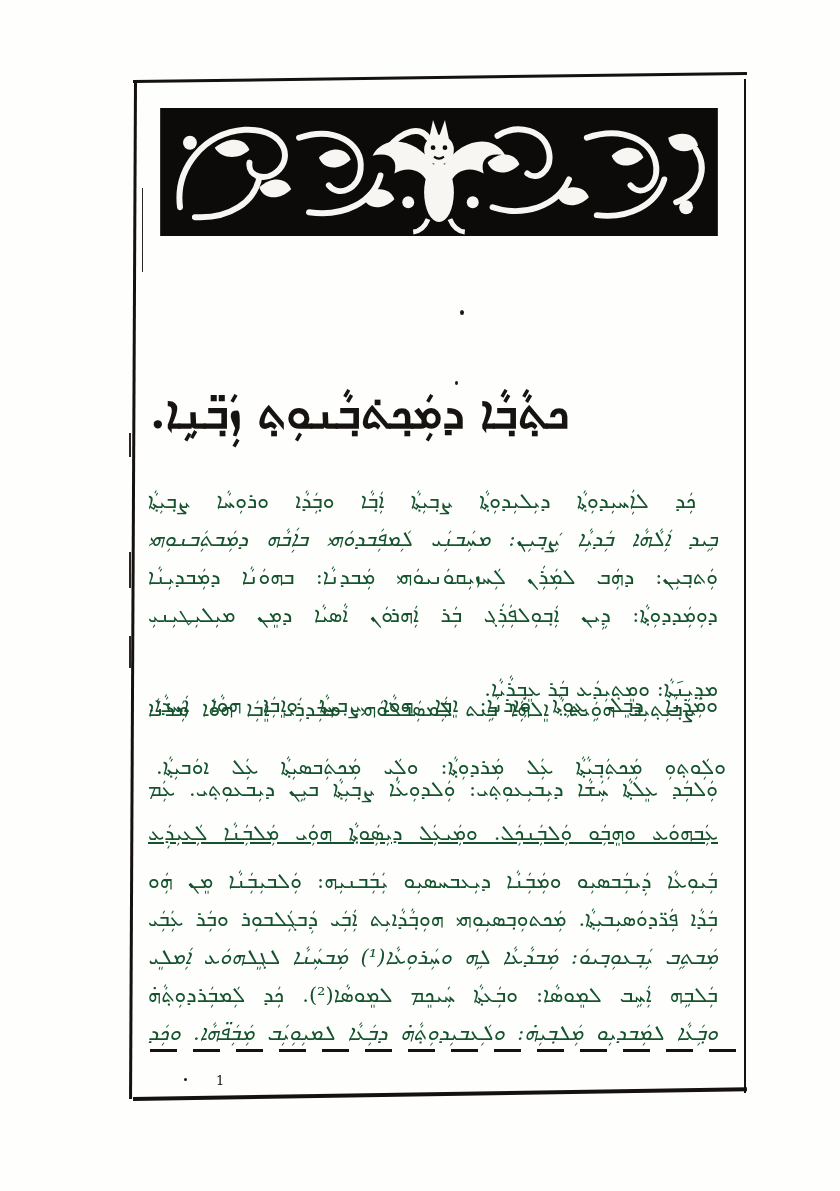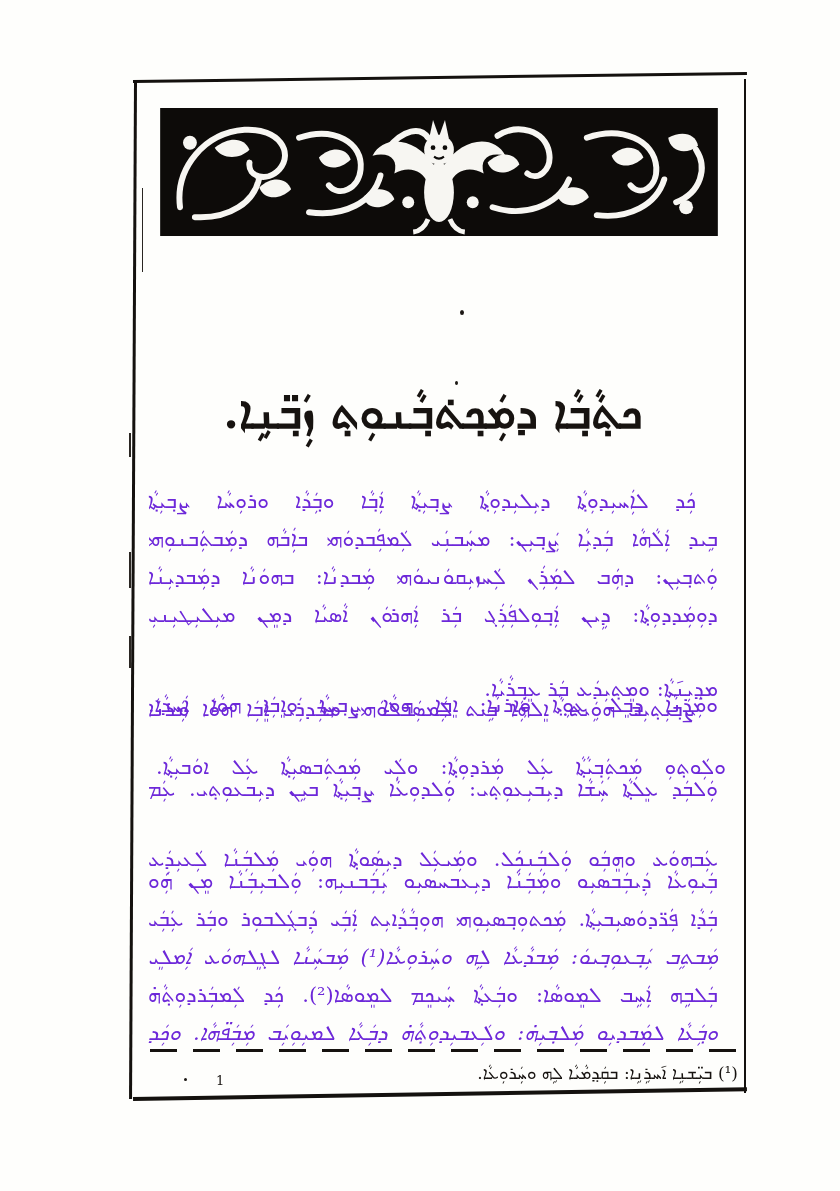--- a/index.html
+++ b/index.html
@@ -16,32 +16,32 @@
   .frame-top{left:133px;top:80px;width:614px;height:3px;transform:rotate(-0.75deg);transform-origin:left top;}
   .frame-bottom{left:133px;top:1097px;width:614px;height:4px;transform:rotate(-0.9deg);transform-origin:left top;}
   .frame-left{left:134px;top:82px;width:3px;height:1017px;transform:rotate(0.28deg);transform-origin:top left;}
   .frame-right{left:744px;top:79px;width:2px;height:1014px;}
   .gutter-dash{position:absolute;background:#2a2622;width:2px;}
   
   .ornament{left:158px;top:108px;width:562px;height:129px;}
   
   .title{
     left:150px;top:374px;width:566px;height:78px;
-    direction:rtl;text-align:center;
+    direction:rtl;text-align:left;
     font-size:45px;line-height:78px;font-weight:bold;
     letter-spacing:1px;white-space:nowrap;overflow:hidden;
   }
   
   .line{
     position:absolute;left:148px;width:570px;height:34px;
     direction:rtl;unicode-bidi:isolate;
     font-size:21px;line-height:34px;
     text-align:justify;text-align-last:justify;
     white-space:nowrap;overflow:hidden;
-    color:#6d28d9;
+    color:#14532d;
   }
   .line.indent{padding-right:22px;width:548px;}
   .line.short{text-align-last:right;}
   
   .fn-sep{
     left:150px;top:1049px;width:588px;height:3px;
     background:repeating-linear-gradient(90deg,#16120f 0 27px,transparent 27px 43px);
   }
   .footnote-line{
     left:148px;top:1057px;width:590px;height:32px;
@@ -107,35 +107,34 @@
   </g>
 </svg>
 
 <div class="speck" style="left:460px;top:310px;width:4px;height:5px;"></div>
 <div class="speck" style="left:455px;top:381px;width:3px;height:4px;"></div>
 <div class="speck" style="left:184px;top:1078px;width:3px;height:3px;"></div>
 
 <div class="abs title">ܟܬ݂ܵܒ݂ܵܐ ܕܡܲܟ݂ܬ݁ܒ݂ܵܢܘܼܬ݂ ܙܲܒ݂̈ܢܹܐ.</div>
 
 <div class="line indent" style="top:484px;">ܟܲܕ ܠܐܲܚܝܼܕܘܼܬ݂ܵܐ ܕܝܼܠܝܼܕܘܼܬ݂ܵܐ ܨܒ݂ܝܼܬ݂ܵܐ ܐܲܒ݂ܵܐ ܘܒ݂ܲܕܵܐ ܘܪܘܼܚܵܐ ܨܒ݂ܝܼܬ݂ܵܐ</div>
-<div class="line" style="top:522px;">ܒܹܝܕ ܐܲܠܵܗܵܐ ܒܲܕܝܼܵܐ ܨܲܒ݂ܝܼܢ: ܡܚܲܒܢܲܝ ܠܲܡܦܲܒܕܘܿܗܝ ܒܐܲܒܵܗ ܕܡܲܒܬܲܒܢܘܼܗܝ</div>
+<div class="line" style="top:522px;font-style:italic;">ܒܹܝܕ ܐܲܠܵܗܵܐ ܒܲܕܝܼܵܐ ܨܲܒ݂ܝܼܢ: ܡܚܲܒܢܲܝ ܠܲܡܦܲܒܕܘܿܗܝ ܒܐܲܒܵܗ ܕܡܲܒܬܲܒܢܘܼܗܝ</div>
 <div class="line" style="top:560px;">ܘܲܬܒ݂ܝܼܢ: ܕܗܲܒ ܠܡܲܪܲܢ ܠܲܚܙܝܼܩܘܿܢܝܘܿܗܝ ܡܲܒܕܢܵܐ: ܒܗܘܿܢܵܐ ܕܡܲܒܕܝܼܢܵܐ</div>
 <div class="line" style="top:598px;">ܕܘܼܡܲܕܕܘܼܬ݂ܵܐ: ܕܹܝܢ ܐܲܒ݂ܘܼܠܦܲܪܲܓ ܒܲܪ ܐܲܗܪܘܿܢ ܐܵܣܝܵܐ ܕܡܸܢ ܡܝܼܠܝܼܛܝܼܢܝܼ</div>
 <div class="line short" style="top:672px;">ܡܕ݂ܝܼܢ݇ܬܵܐ: ܘܡܸܬ݂ܝܼܕܲܥ ܒܲܪ ܥܸܒ݂ܪܵܝܵܐ.</div>
 
 <div class="line indent" style="top:674px;margin-top:18px;">ܨܒ݂ܝܼܬ݂ܝܼܒ ܗܘܹܝܬ. ܐܸܠܗܲܐ ܒܹܝܬ ܠܲܡܣܲܒܠܘܿܗܝ. ܡܒܲܕܪܲܝ ܐܸܒܲܐ ܗܘܵܐ ܡܲܪܢܵܐ</div>
 <div class="line" style="top:688px;">ܘܡܲܪܢܵܐ ܕܒܸܠ ܥܘܼܬ݂ܵܐ ܘܲܐܪܢܵܐ: ܐܸܒܲܐ ܗܘܵܐ ܨܒ݂ܝܼܬ݂ܵܐ ܘܐܸܒܲܐ ܗܘܵܐ ܐܲܚܕܵܐ.</div>
 <div class="line" style="top:750px;margin-left:8px;">ܘܠܲܘܬ݂ܘܼ ܡܲܟܬܲܒ݂ܝܵܬ݂ܵܐ ܥܲܠ ܡܲܪܕܘܼܬ݂ܵܐ: ܘܠܲܝ ܡܲܟܬܲܒܣܝܼܬ݂ܵܐ ܥܲܠ ܐܘܿܒܝܼܬ݂ܵܐ.</div>
 <div class="line" style="top:772px;">ܘܲܠܒܲܕ ܥܸܠܬ݂ܵܐ ܚܲܫܵܐ ܕܝܼܒܝܼܥܘܼܬ݂ܝ: ܘܲܠܕܘܼܥܵܐ ܨܒ݂ܝܼܬ݂ܵܐ ܒܝܹܢ ܕܝܼܒܥܘܼܬ݂ܝ. ܥܲܡ</div>
-<div class="line" style="top:842px;">ܥܲܒܗܘܿܥ ܘܗܸܒܲܘ ܘܲܠܒܲܢܟܲܠ. ܘܡܲܝܥܲܠ ܕܝܼܣܲܘܬ݂ܵܐ ܗܘܲܝ ܡܲܠܒܲܢܵܐ ܠܲܥܝܼܕܲܥ</div>
+<div class="line" style="top:816px;text-decoration:underline;">ܥܲܒܗܘܿܥ ܘܗܸܒܲܘ ܘܲܠܒܲܢܟܲܠ. ܘܡܲܝܥܲܠ ܕܝܼܣܲܘܬ݂ܵܐ ܗܘܲܝ ܡܲܠܒܲܢܵܐ ܠܲܥܝܼܕܲܥ</div>
 <div class="line" style="top:864px;">ܒܲܝܘܼܥܵܐ ܕܲܝܒܲܒܣܝܼܘ ܘܡܲܒܲܢܵܐ ܕܝܼܥܒܚܣܝܼܘ ܝܲܒܲܒܢܝܼܗ: ܘܲܠܒܝܼܒܲܢܵܐ ܡܸܢ ܗܲܘ</div>
 <div class="line" style="top:902px;">ܒܲܕܵܐ ܦܲܪ̈ܕܘܿܣܝܼܒܝܼܬ݂ܵܐ. ܡܲܟܬܘܼܒ݂ܣܝܼܘܼܗܝ ܗܘܼܒ݂ܵܕܵܐܝܼܬ ܐܲܒܲܝ ܕܲܒܓܲܠܒܘܼܪ ܘܒܲܪ ܥܲܒܲܝ</div>
 <div class="line" style="top:940px;font-style:italic;">ܡܲܒܬܹܒ ܝܲܒ݂ܥܘܼܒ݂ܝܘܿ: ܡܲܒܕܵܥܵܐ ܠܹܗ ܘܚܲܪܘܼܥܵܐ(¹) ܡܲܒܚܲܢܵܐ ܠܓܸܠܗܘܿܥ ܐܲܡܠܸܝ</div>
 <div class="line" style="top:978px;">ܒܲܠܒܹܗ ܐܲܚܹܒ ܠܡܸܘܣܵܐ: ܘܒܲܥܬ݂ܵܐ ܚܲܝܟܸܡ ܠܡܸܘܣܵܐ(²). ܟܲܕ ܠܲܡܒܲܪܕܘܼܬ݂ܵܗ̇</div>
 <div class="line" style="top:1016px;font-style:italic;">ܘܒ݂ܲܥܵܐ ܠܡܲܒܕܝܼܘ ܡܲܠܒ݂ܝܼܗ̇: ܘܠܲܥܒܝܼܕܘܼܬ݂ܵܗ̇ ܕܒܲܥܵܐ ܠܡܝܼܘܼܝܲܒ ܡܲܒܲܦ̈ܗܵܐ. ܘܟܲܕ</div>
 
 <div class="abs fn-sep"></div>
 
 <div class="abs footnote-line">
-  <span>(¹) ܒܝܼ̈ܫܢܹܐ ܐ݇ܚܪܹܢܹܐ: ܒܩܲܕ݂ܡܵܝܵܐ ܠܹܗ ܘܚܲܪܘܼܥܵܐ.</span>
 </div>
 
 <div class="abs sig-mark">1</div>
 
 </body></html>

